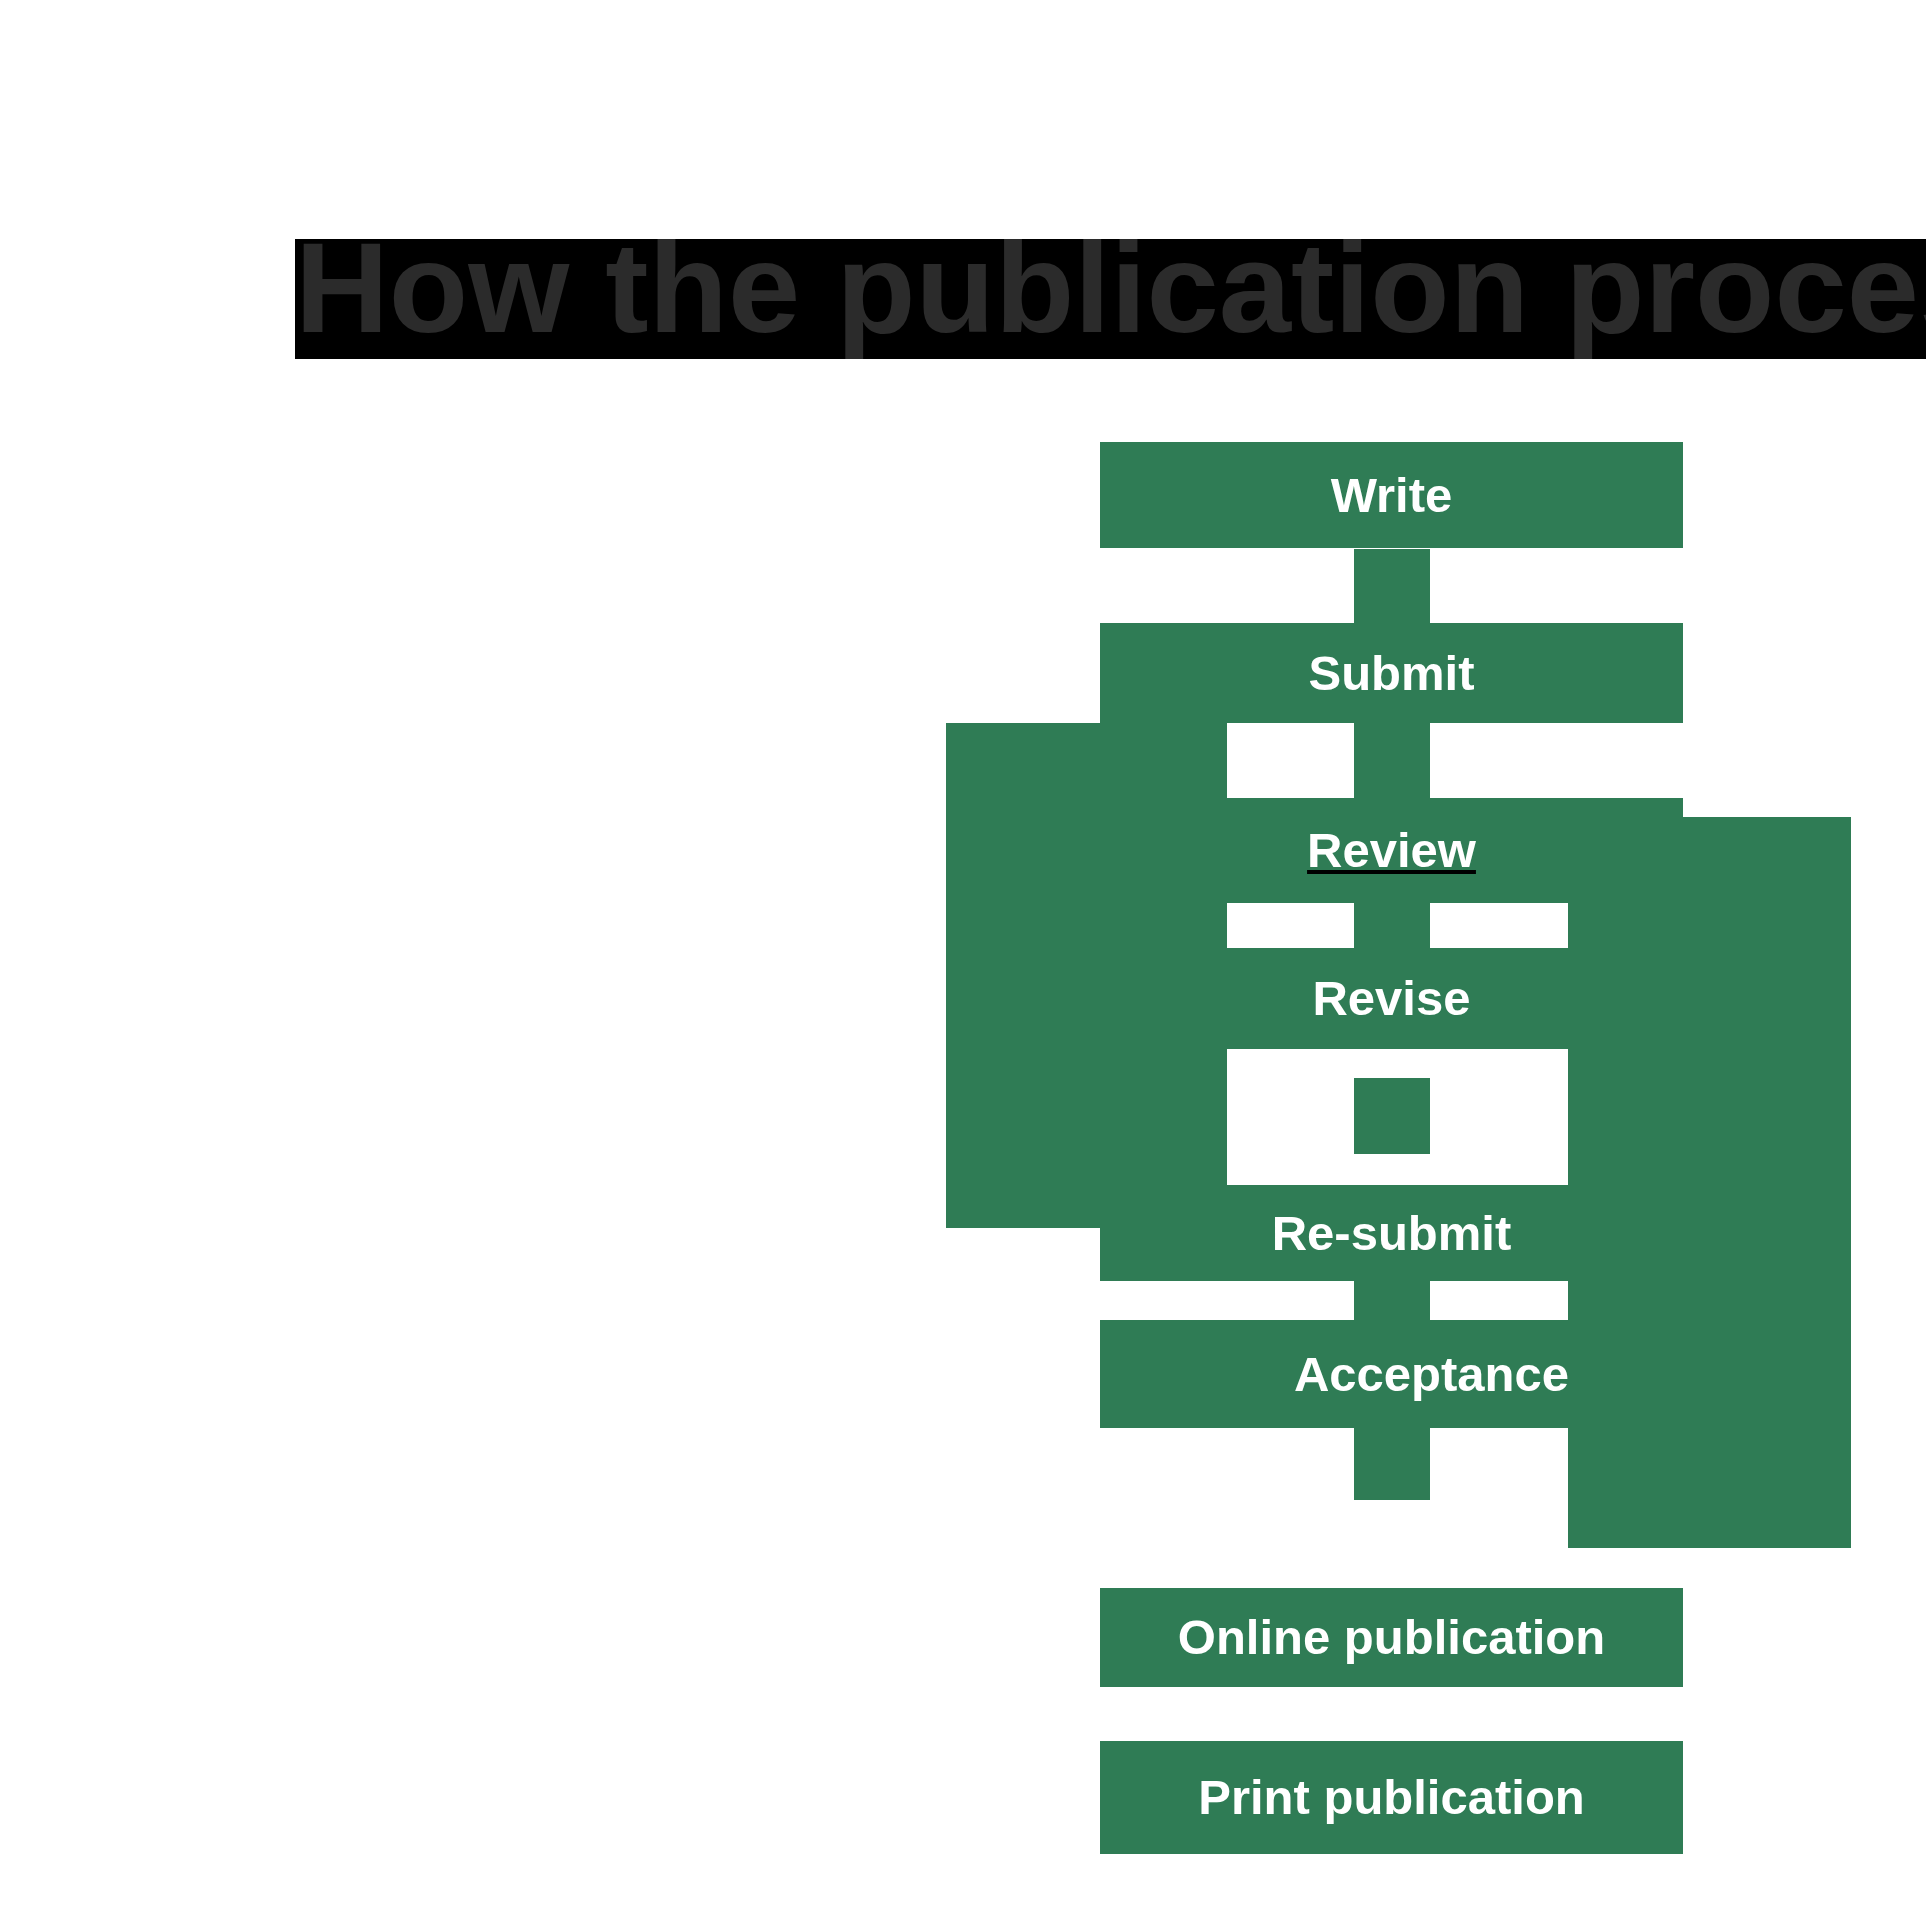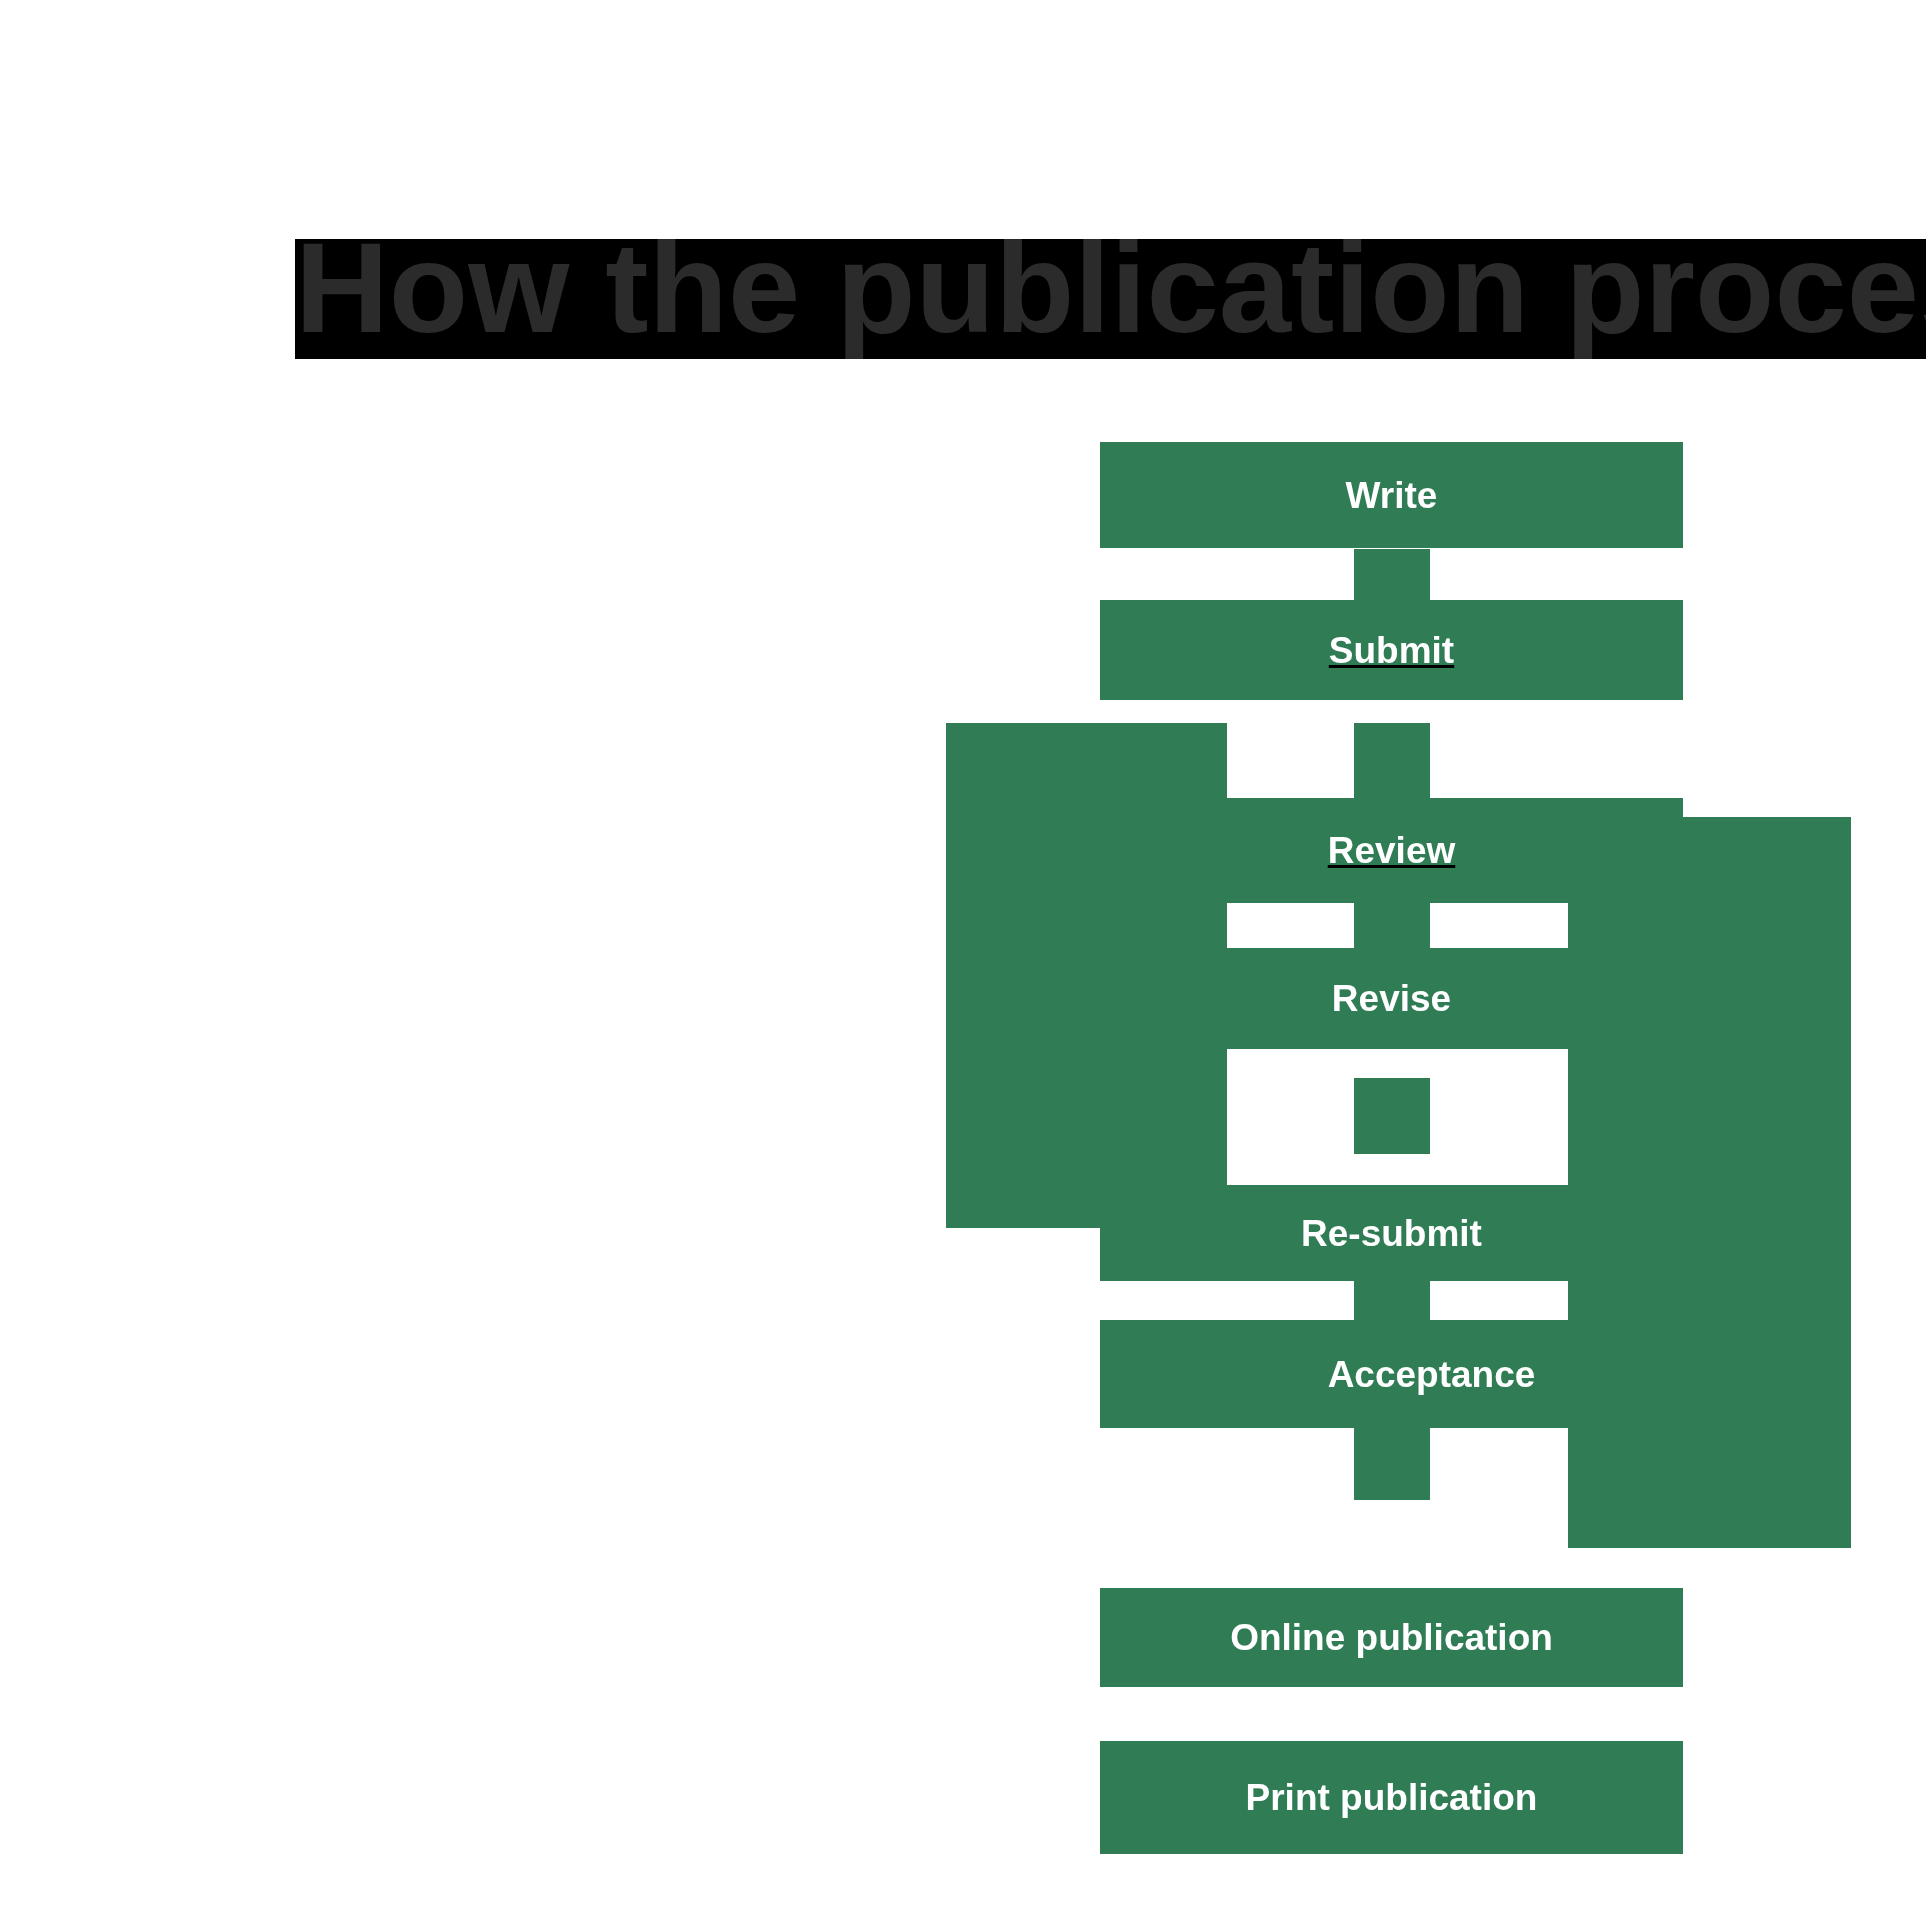--- a/index.html
+++ b/index.html
@@ -42,21 +42,21 @@
     left: 1100px;
     width: 583px;
     background: var(--shape_green, #2f7c55);
     display: flex;
     align-items: center;
     justify-content: center;
   }
   .box-label {
     color: var(--box_label, #ffffff);
     font-weight: bold;
-    font-size: 37px;
+    font-size: 49px;
     line-height: 1;
     white-space: nowrap;
   }
   .connector {
     position: absolute;
     left: 1354px;
     width: 76px;
     background: var(--shape_green, #2f7c55);
   }
   .side-bar {
@@ -97,21 +97,21 @@
     <div class="connector" style="top:723px; height:75px;"></div>
     <div class="connector" style="top:903px; height:75px;"></div>
     <div class="connector" style="top:1078px; height:76px;"></div>
     <div class="connector" style="top:1250px; height:70px;"></div>
     <div class="connector" style="top:1428px; height:72px;"></div>
     <div class="connector" style="top:1599px; height:76px;"></div>
 
     <div class="box" style="top:442px; height:106px;">
       <span class="box-label">Write</span>
     </div>
-    <div class="box" style="top:600px; height:100px;text-decoration:underline;">
+    <div class="box" style="top:623px; height:100px;">
       <span class="box-label">Submit</span>
     </div>
     <div class="box" style="top:798px; height:105px;text-decoration:underline;">
       <span class="box-label">Review</span>
     </div>
     <div class="box" style="top:948px; height:101px;">
       <span class="box-label">Revise</span>
     </div>
     <div class="box" style="top:1185px; height:96px;">
       <span class="box-label">Re-submit</span>

